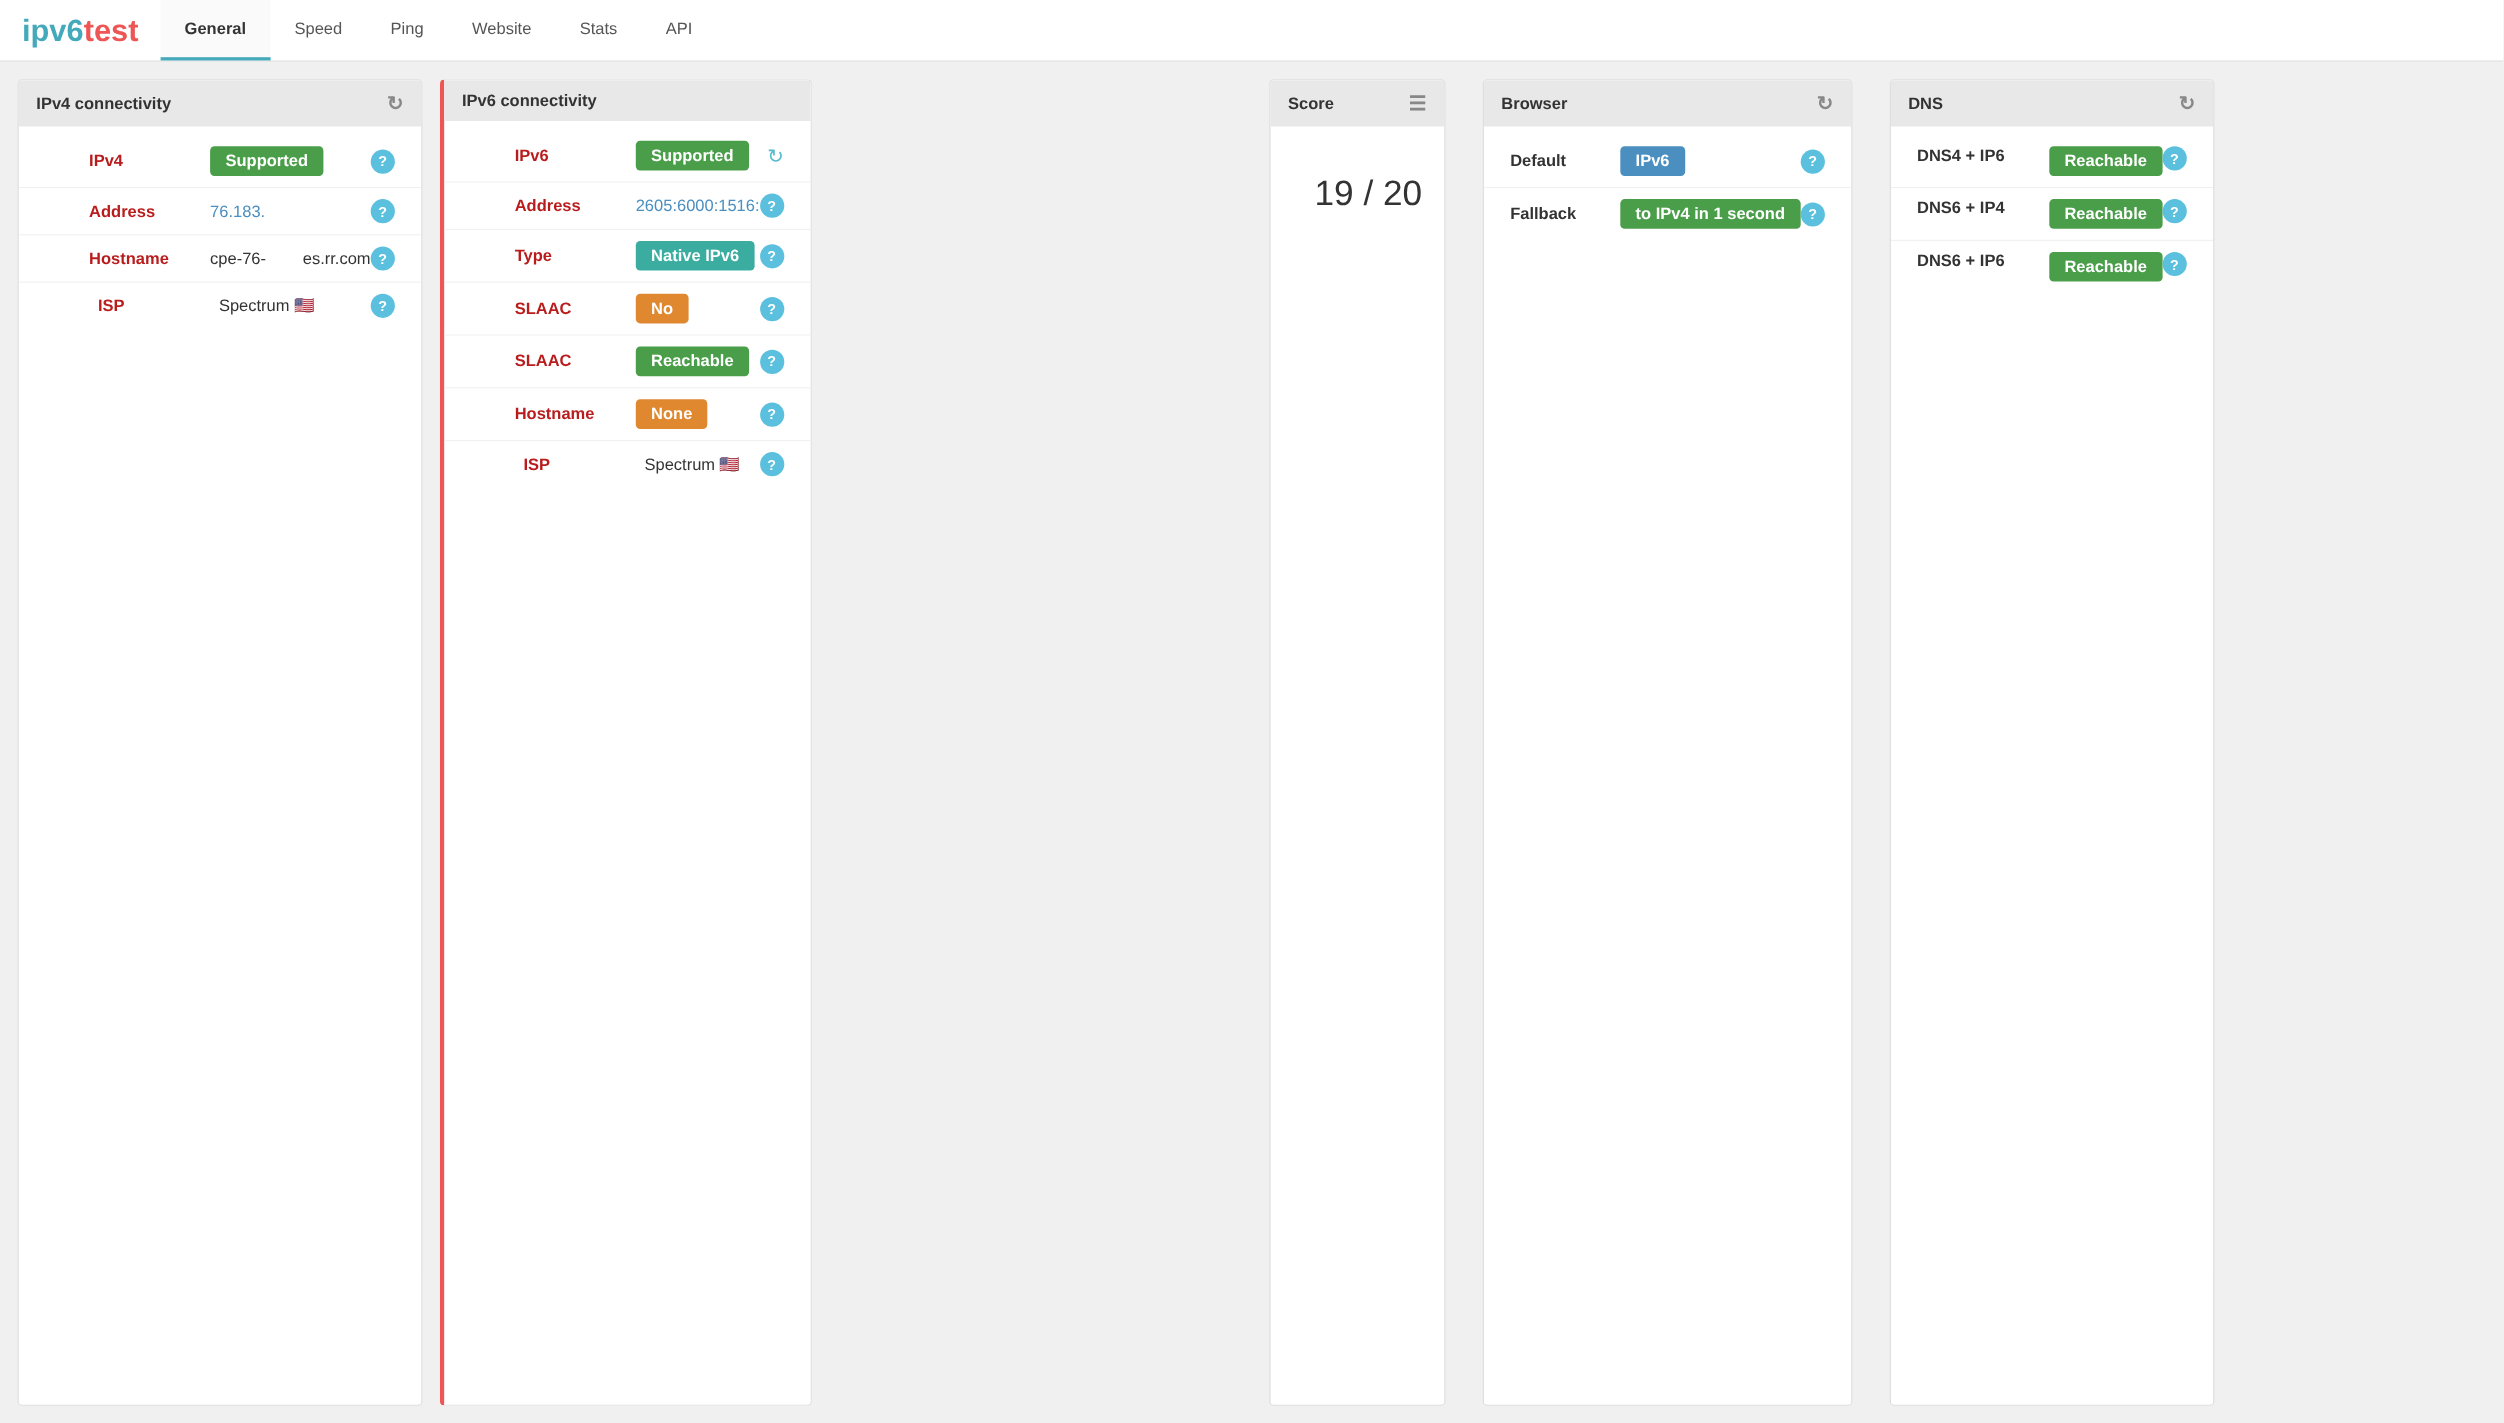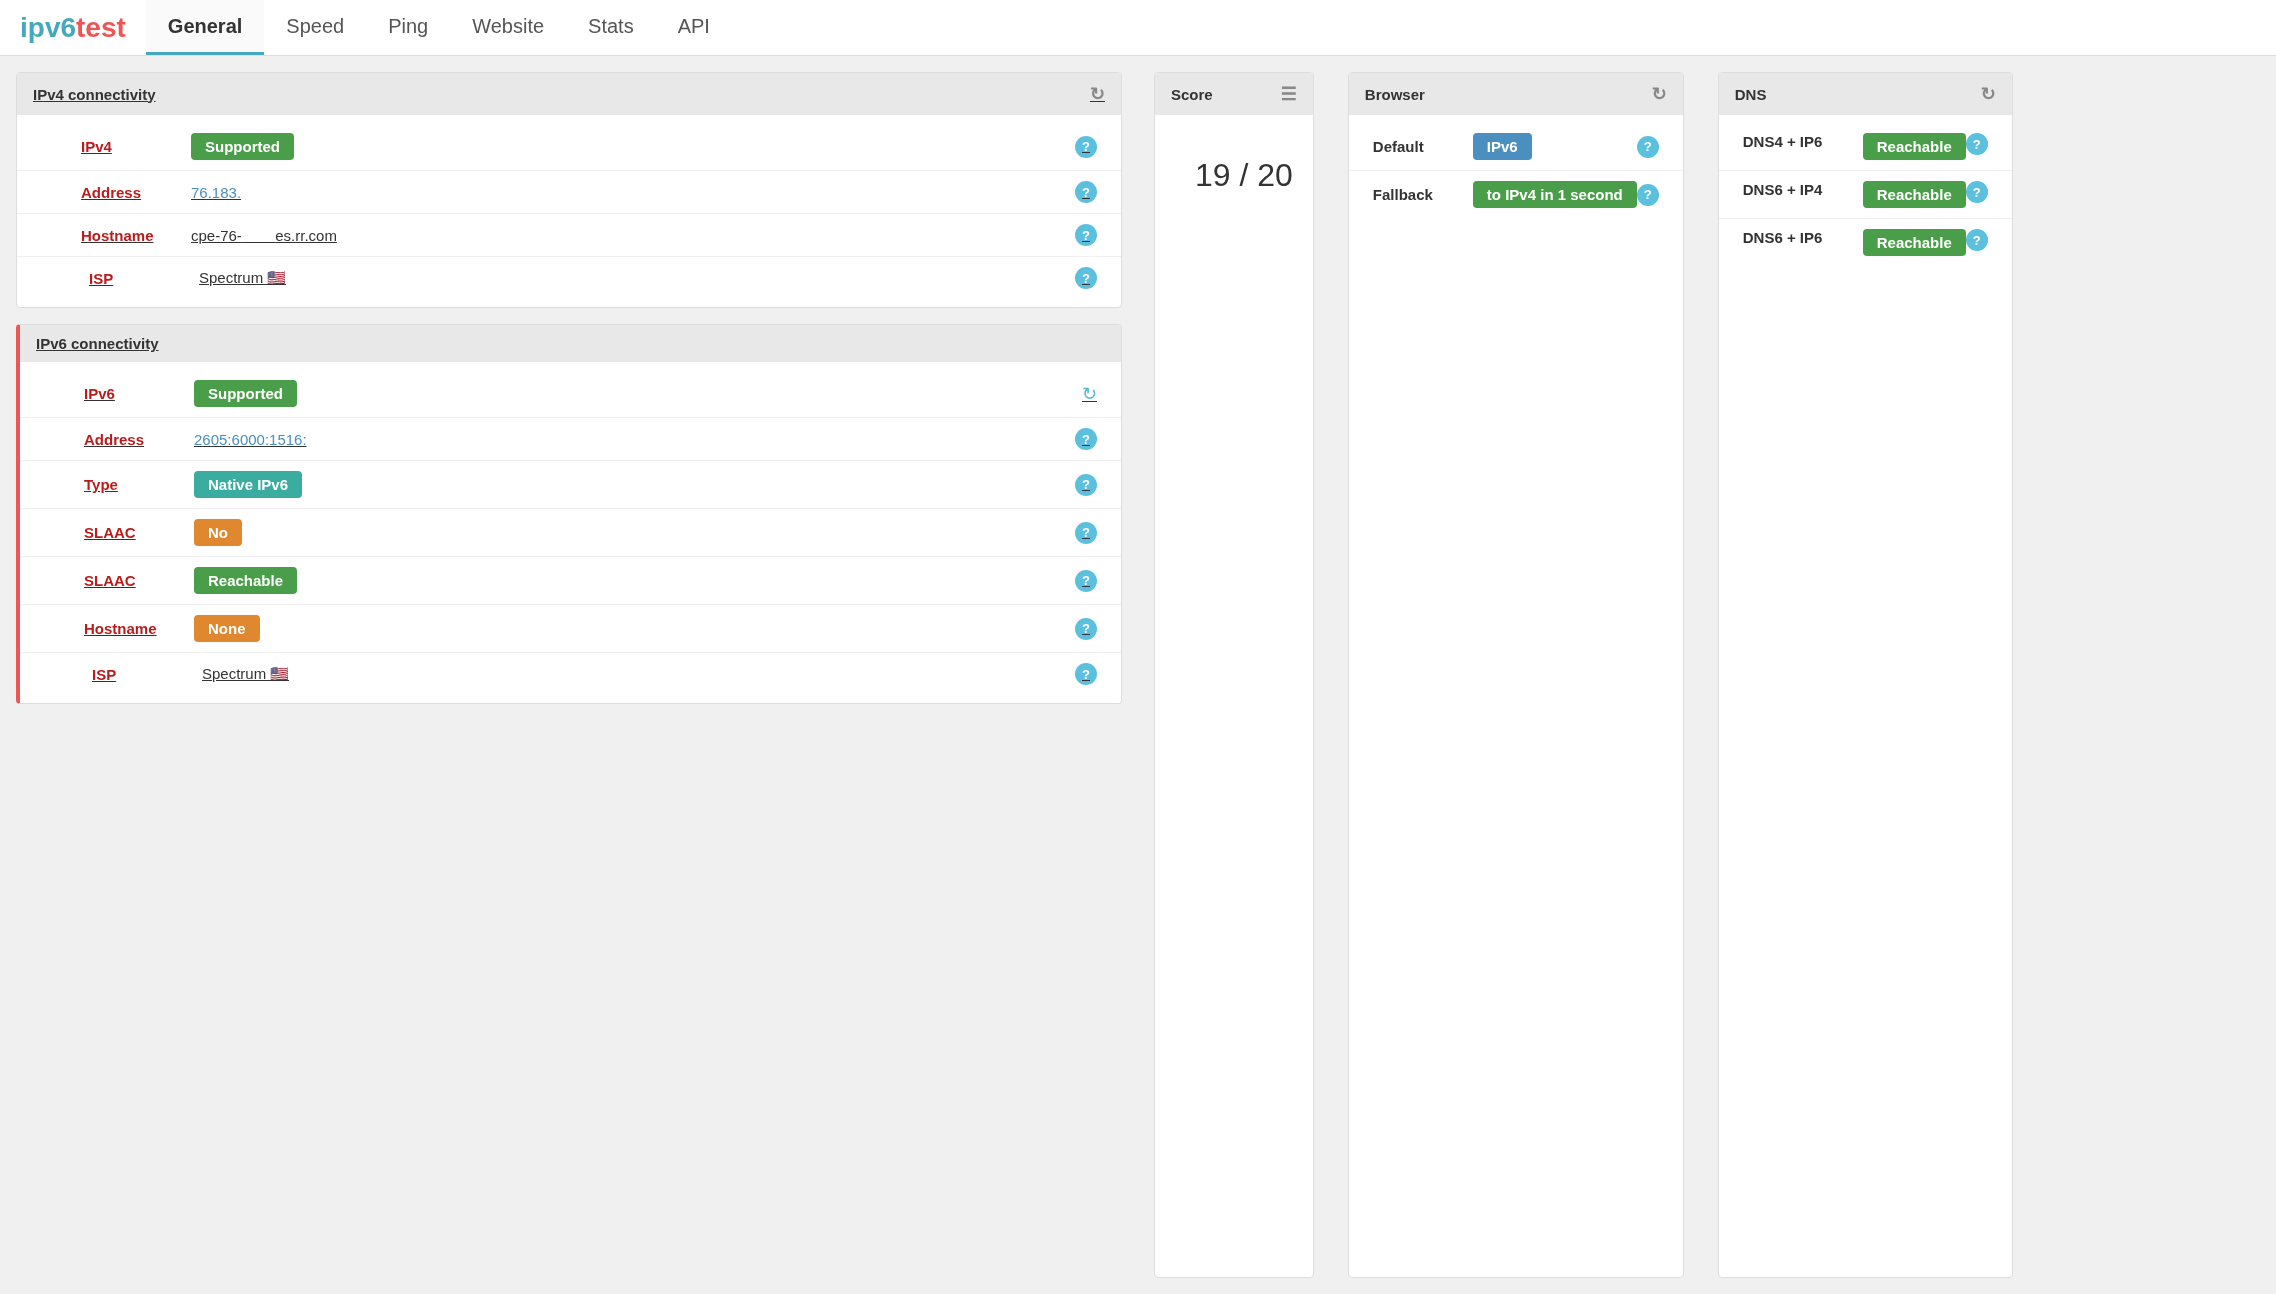--- a/index.html
+++ b/index.html
@@ -4,26 +4,26 @@
   <style>
     * { box-sizing: border-box; margin: 0; padding: 0; }
     body { font-family: Arial, sans-serif; font-size: 16px; background: #f0f0f0; color: #333; }
 
     
     .header { display: flex; align-items: stretch; background: #fff; border-bottom: 1px solid #ddd; height: 56px; }
     .logo { display: flex; align-items: center; padding: 0 20px; }
     .logo-ipv6 { font-size: 28px; font-weight: bold; color: #4ab; }
     .logo-test { font-size: 28px; font-weight: bold; color: #e55; }
     .nav { display: flex; align-items: stretch; }
-    .nav-item { display: flex; align-items: center; padding: 0 22px; font-size: 20px; cursor: pointer; border-bottom: 3px solid transparent; color: #555; text-decoration: none; }
+    .nav-item { display: flex; align-items: center; padding: 0 22px; font-size: 15px; cursor: pointer; border-bottom: 3px solid transparent; color: #555; text-decoration: none; }
     .nav-item.active { border-bottom: 3px solid #4ab; color: #333; font-weight: bold; background: #fafafa; }
 
     
     .main-layout { display: flex; width: 100%; min-height: calc(100vh - 56px); }
-    .left-panel { width: 50%; padding: 16px; display: flex; flex-direction: column; gap: 16px; text-decoration: underline; }
+    .left-panel { width: 50%; padding: 16px; display: flex; gap: 16px; }
     .right-panel { width: 50%; padding: 16px; display: flex; flex-direction: row; gap: 34px; }
 
     
     .card { background: #fff; border: 1px solid #ddd; border-radius: 4px; overflow: hidden; }
     .card-header { background: #e8e8e8; padding: 10px 16px; font-size: 15px; font-weight: bold; display: flex; justify-content: space-between; align-items: center; }
     .card-body { padding: 8px 0; }
 
     
     .info-row { display: flex; align-items: center; padding: 10px 24px; border-bottom: 1px solid #f0f0f0; }
     .info-row:last-child { border-bottom: none; padding-left: 32px; }

